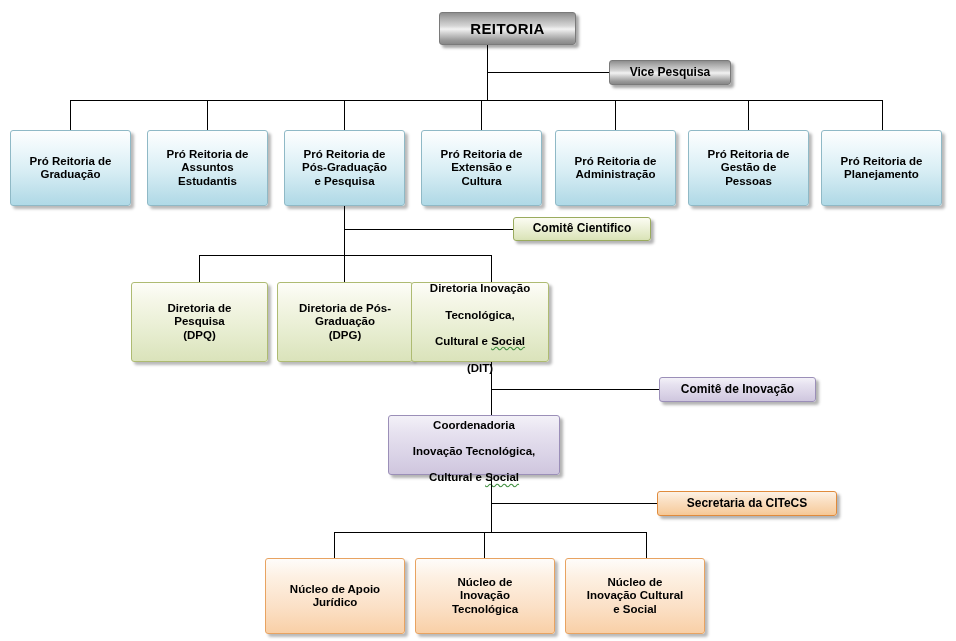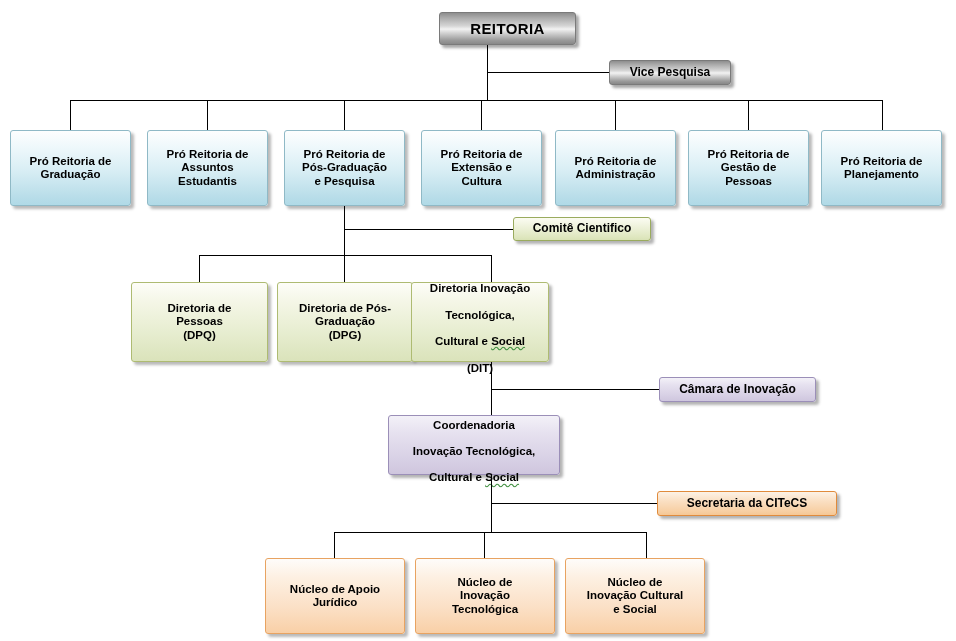--- a/index.html
+++ b/index.html
@@ -199,21 +199,21 @@
     <span class="lbl">Comitê Cientifico</span>
   </div>
 
   <div class="line hline" style="left:199px; top:255px; width:293px; height:1px;"></div>
   <div class="line vline" style="left:199px; top:255px; width:1px; height:27px;"></div>
   <div class="line vline" style="left:344px; top:255px; width:1px; height:27px;"></div>
   <div class="line vline" style="left:491px; top:255px; width:1px; height:27px;"></div>
 
   <div class="node green" style="left:131px; top:282px; width:137px; height:80px;">
     <span class="lbl">Diretoria de
-Pessoas
+Pesquisa
 (DPQ)</span>
   </div>
   <div class="node green" style="left:277px; top:282px; width:136px; height:80px;">
     <span class="lbl">Diretoria de Pós-
 Graduação
 (DPG)</span>
   </div>
   <div class="node green" style="left:411px; top:282px; width:138px; height:80px;">
     <span class="lbl">
       <span>Diretoria Inovação</span><br>
@@ -221,21 +221,21 @@
       <span>Cultural e </span><span class="squiggle">Social</span><br>
       <span>(DIT)</span>
     </span>
   </div>
 
   <div class="line vline" style="left:491px; top:362px; width:1px; height:54px;"></div>
 
   <div class="line hline" style="left:491px; top:389px; width:168px; height:1px;"></div>
 
   <div class="node purple-pill" style="left:659px; top:377px; width:157px; height:25px;">
-    <span class="lbl">Câmara de Inovação</span>
+    <span class="lbl">Comitê de Inovação</span>
   </div>
 
   <div class="node purple" style="left:388px; top:415px; width:172px; height:60px;">
     <span class="lbl">
       <span>Coordenadoria</span><br>
       <span>Inovação Tecnológica,</span><br>
       <span>Cultural e </span><span class="squiggle">Social</span>
     </span>
   </div>
 

